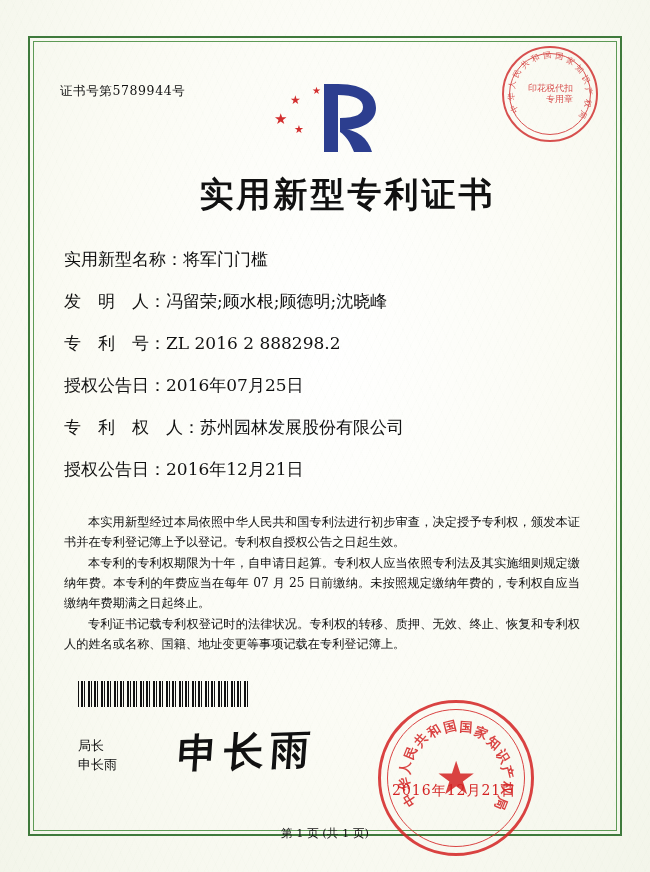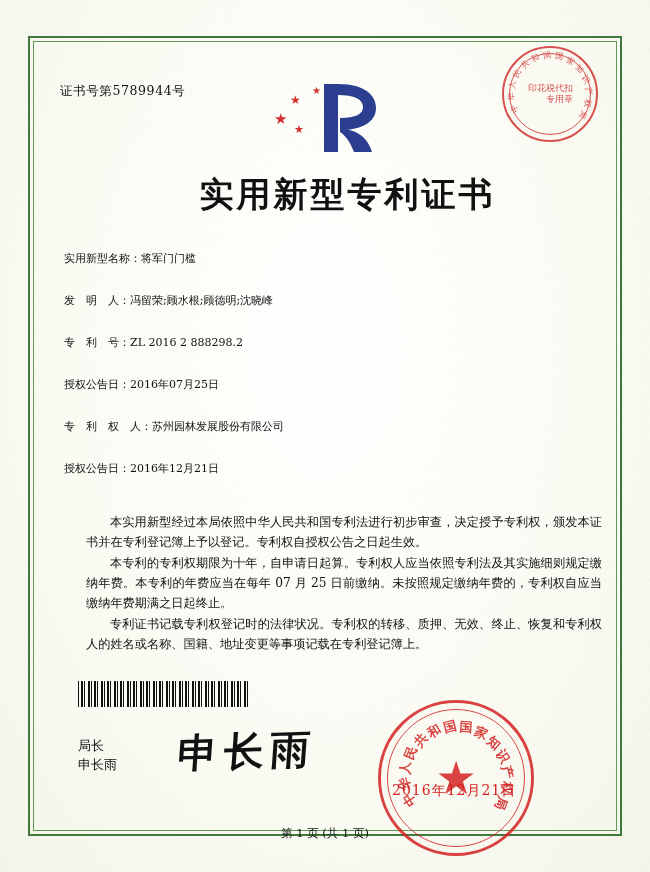--- a/index.html
+++ b/index.html
@@ -124,42 +124,41 @@
     color: #111;
     font-family: "DejaVu Serif", "Liberation Serif", serif;
     padding-left: 45px;
   }
   .fields {
     position: absolute;
     left: 64px; top: 250px;
     width: 520px;
   }
   .field {
-    font-size: 11px;
+    font-size: 17px;
     color: #111;
     margin-bottom: 24px;
     font-family: "DejaVu Serif", "Liberation Serif", serif;
     line-height: 18px;
   }
   .field .label {
     display: inline-block;
   }
   .field .value {
     display: inline;
   }
   .body-text {
     position: absolute;
     left: 64px; top: 512px;
     width: 516px;
     font-size: 12.2px;
     line-height: 20px;
     color: #111;
     text-align: justify;
     font-family: "DejaVu Serif", "Liberation Serif", serif;
-    margin-left: 22px;
   }
   .body-text p {
     margin: 0 0 1px 0;
     text-indent: 24px;
   }
   .barcode {
     position: absolute;
     left: 78px; top: 681px;
     width: 170px; height: 26px;
     background-image: repeating-linear-gradient(

